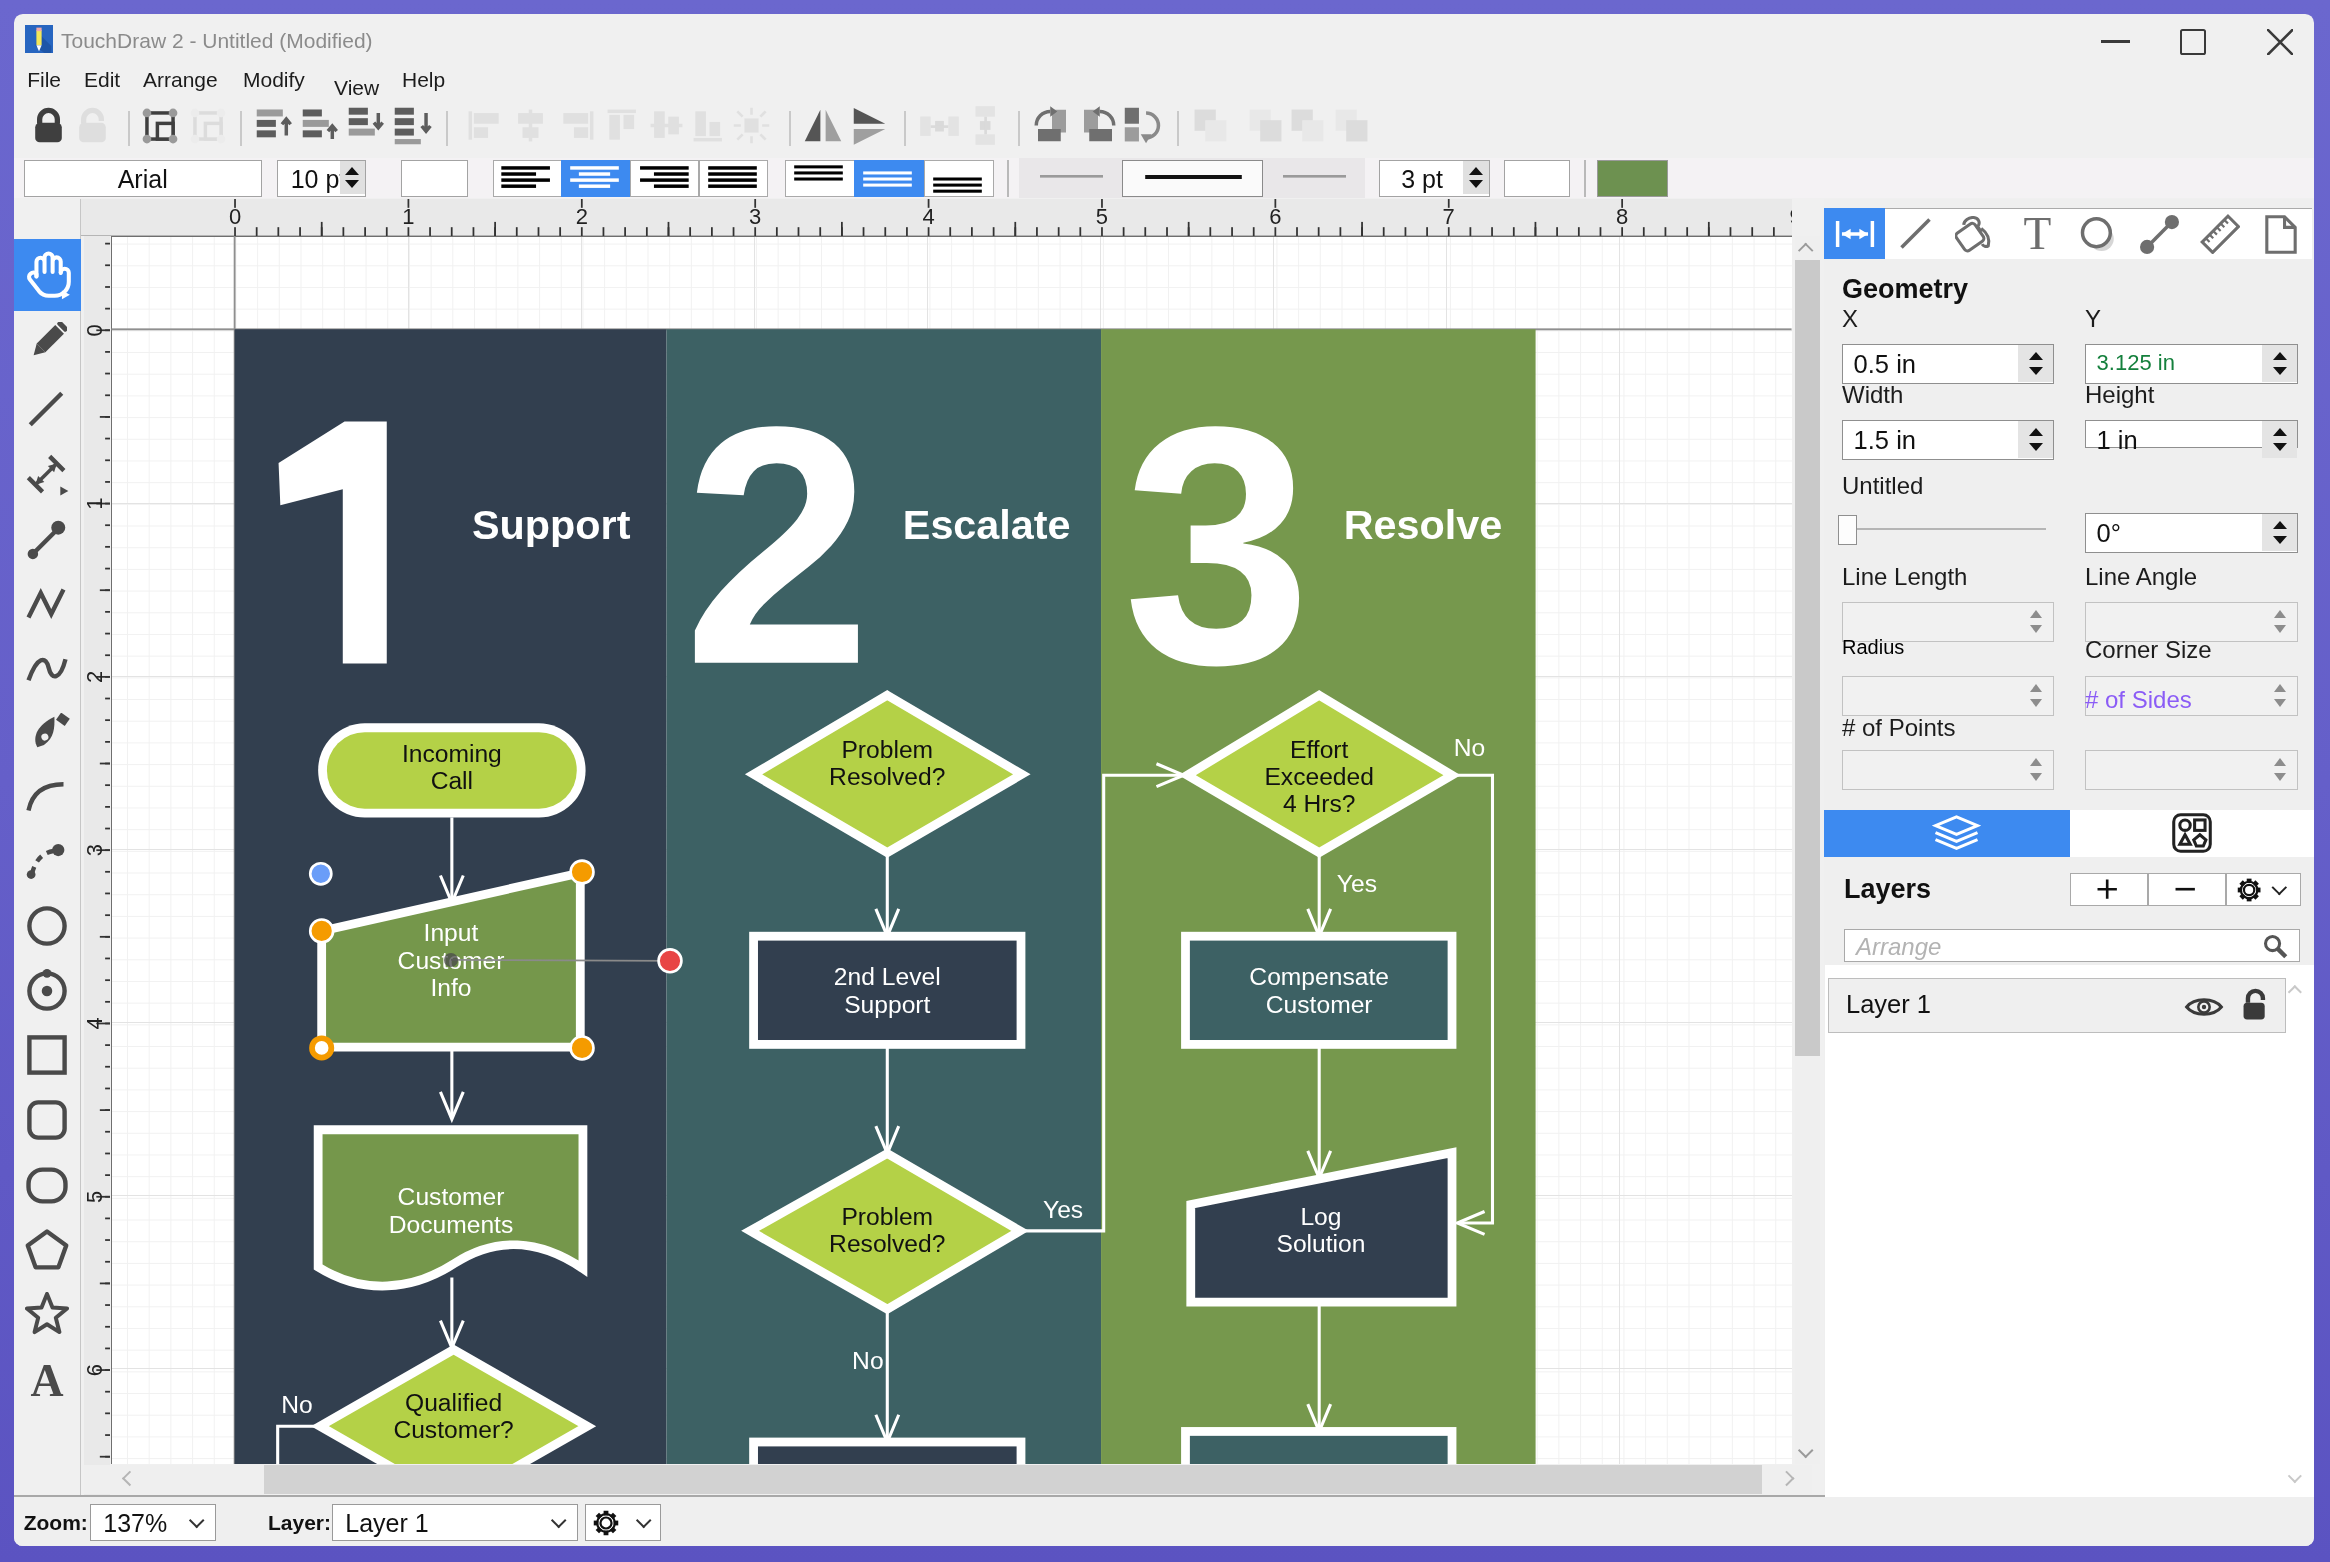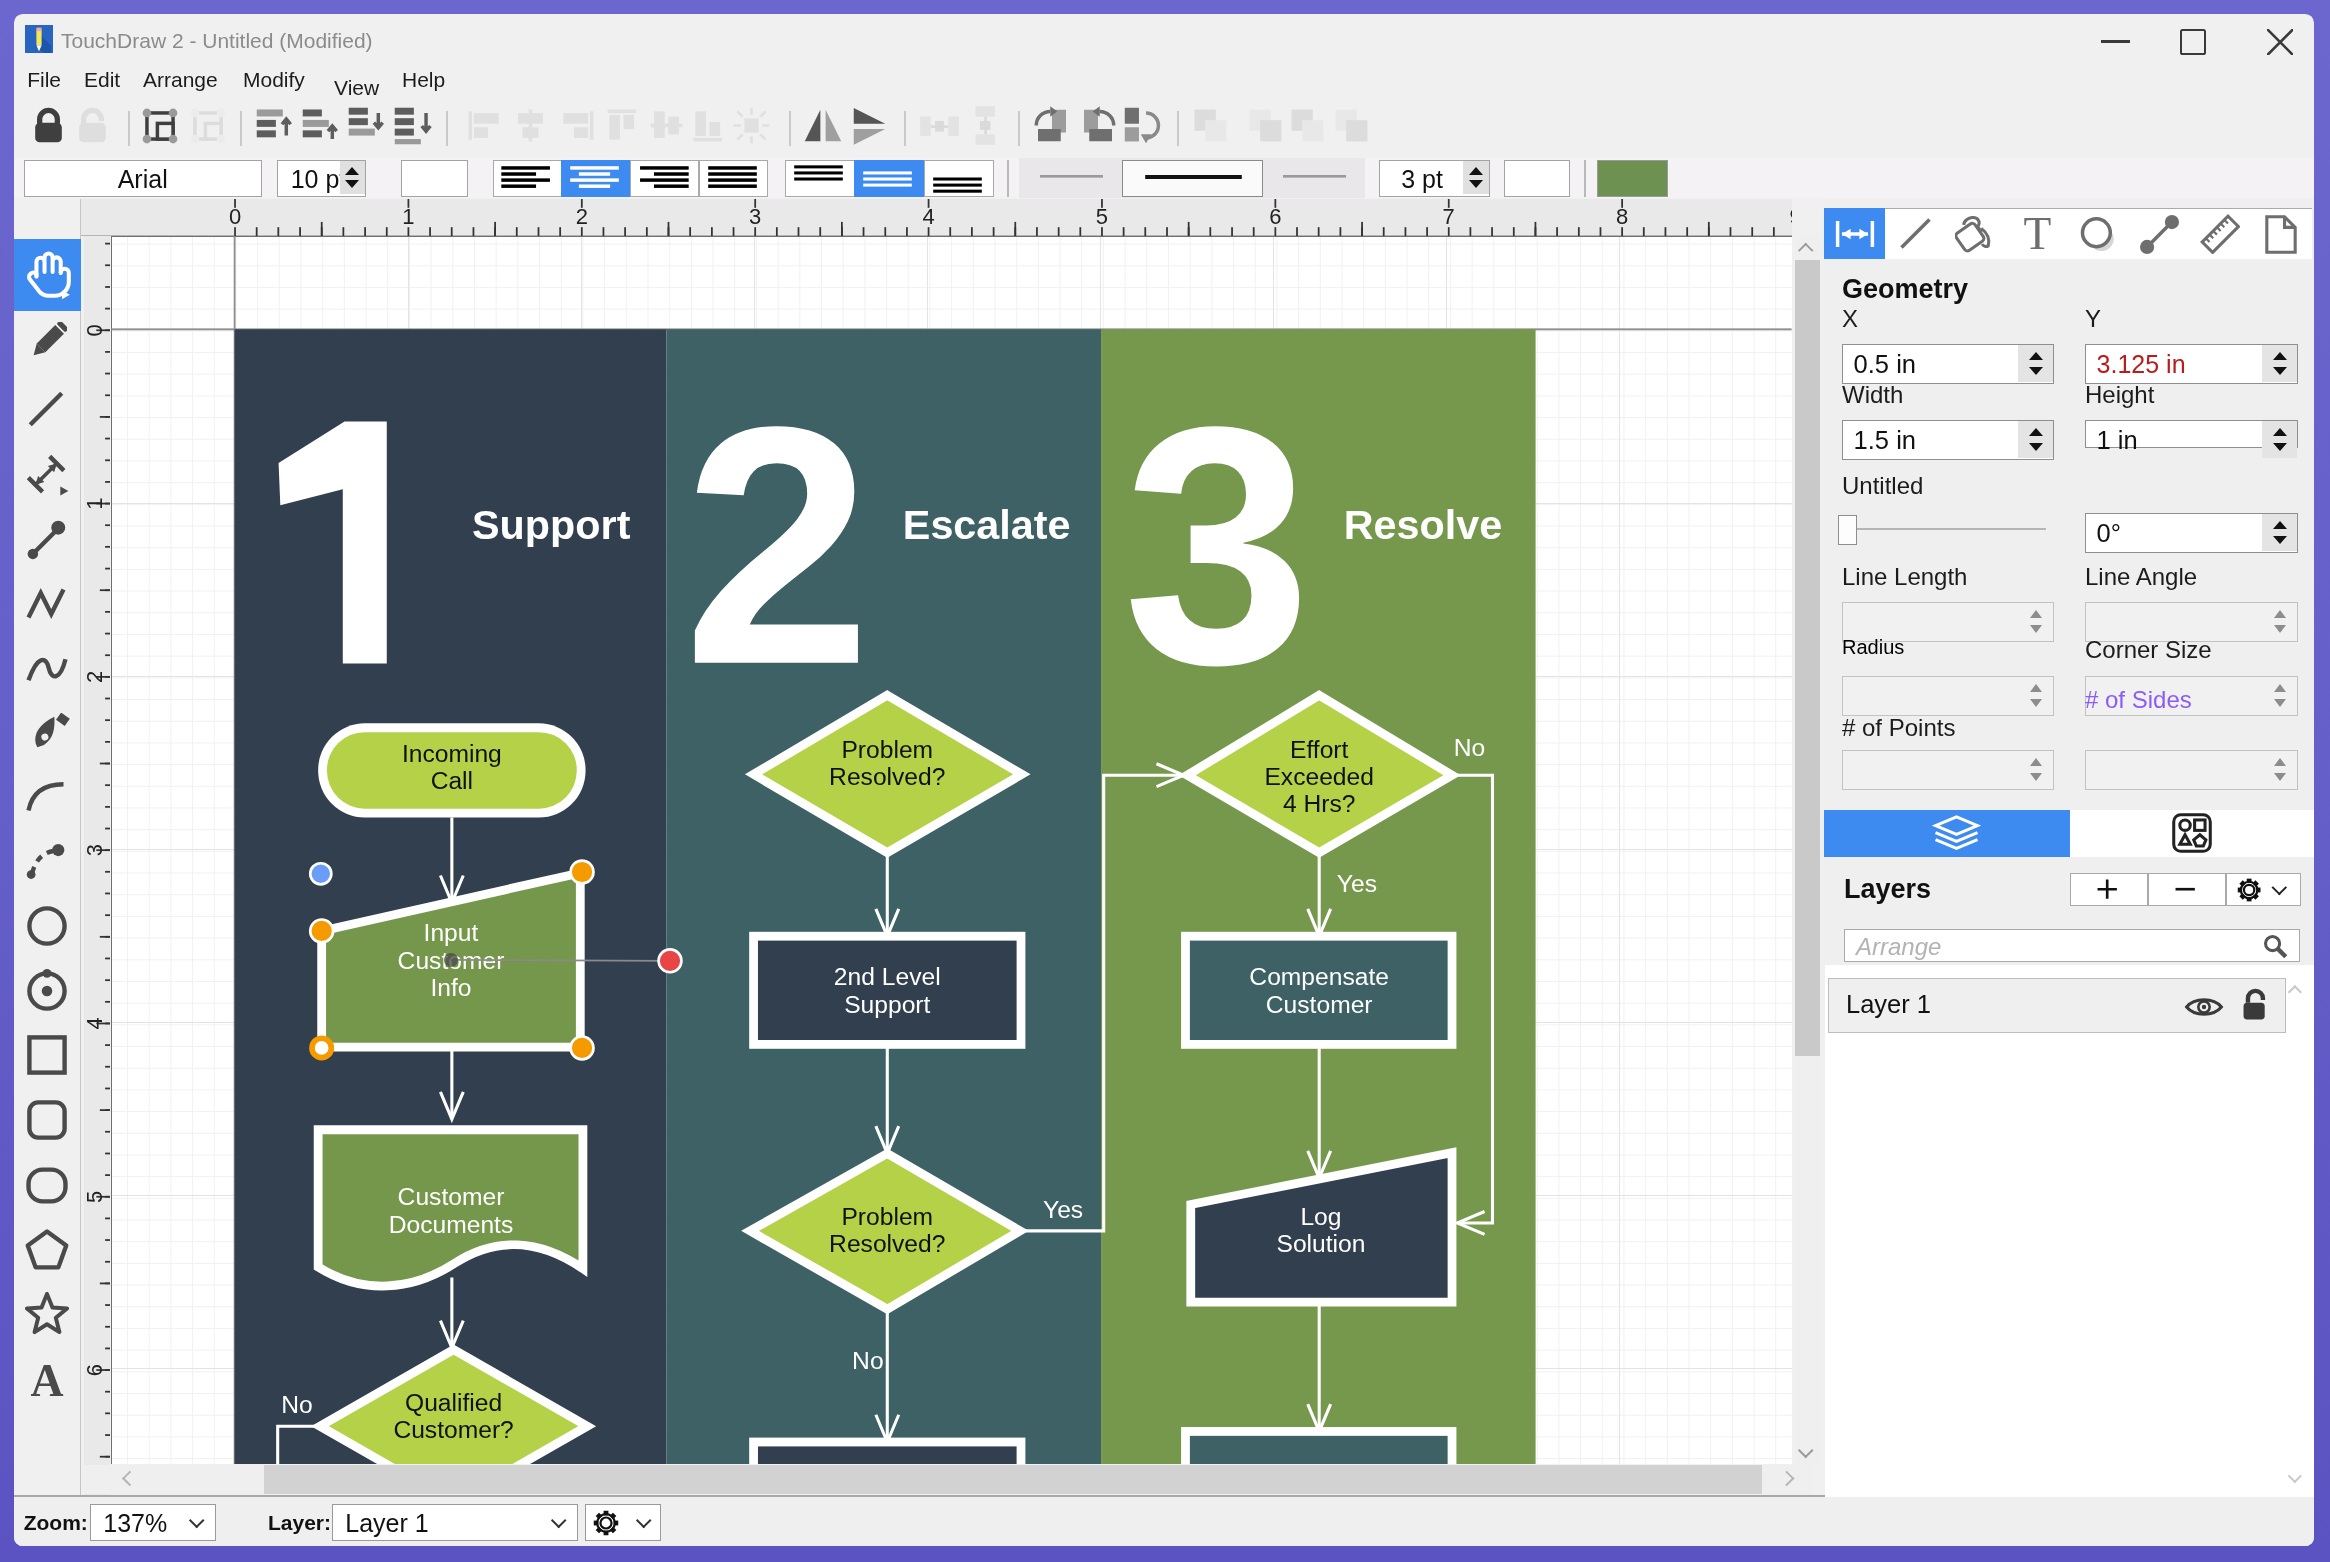--- a/index.html
+++ b/index.html
@@ -775,21 +775,21 @@
 <div class="abs" style="left:1828px;top:291px;font-size:24px;color:#1c1c1c">X</div>
 <div class="abs" style="left:2071px;top:291px;font-size:24px;color:#1c1c1c">Y</div>
 <div class="abs" style="left:1828px;top:330px;width:212px;height:40px;background:#fff;border:1.8px solid #8f8f8f">
       <div class="abs" style="left:10.6px;top:5.3px;font-size:25.5px;color:#111">0.5 in</div>
       <div class="abs" style="right:0;top:0;width:35px;height:37px;background:#e4e4e4;display:flex;flex-direction:column;align-items:center;justify-content:center;gap:6.2px">
         <i style="width:0;height:0;border-left:7px solid transparent;border-right:7px solid transparent;border-bottom:8.8px solid #111"></i>
         <i style="width:0;height:0;border-left:7px solid transparent;border-right:7px solid transparent;border-top:8.8px solid #111"></i>
       </div>
     </div>
 <div class="abs" style="left:2071px;top:330px;width:213px;height:40px;background:#fff;border:1.8px solid #8f8f8f">
-      <div class="abs" style="left:10.6px;top:5.3px;font-size:25px;color:#b91c1c">3.125 in</div>
+      <div class="abs" style="left:10.6px;top:5.3px;font-size:22px;color:#15803d">3.125 in</div>
       <div class="abs" style="right:0;top:0;width:35px;height:37px;background:#e4e4e4;display:flex;flex-direction:column;align-items:center;justify-content:center;gap:6.2px">
         <i style="width:0;height:0;border-left:7px solid transparent;border-right:7px solid transparent;border-bottom:8.8px solid #111"></i>
         <i style="width:0;height:0;border-left:7px solid transparent;border-right:7px solid transparent;border-top:8.8px solid #111"></i>
       </div>
     </div>
 <div class="abs" style="left:1828px;top:367px;font-size:24px;color:#1c1c1c">Width</div>
 <div class="abs" style="left:2071px;top:367px;font-size:24px;color:#1c1c1c">Height</div>
 <div class="abs" style="left:1828px;top:406px;width:212px;height:40px;background:#fff;border:1.8px solid #8f8f8f">
       <div class="abs" style="left:10.6px;top:5.3px;font-size:25.5px;color:#111">1.5 in</div>
       <div class="abs" style="right:0;top:0;width:35px;height:37px;background:#e4e4e4;display:flex;flex-direction:column;align-items:center;justify-content:center;gap:6.2px">

